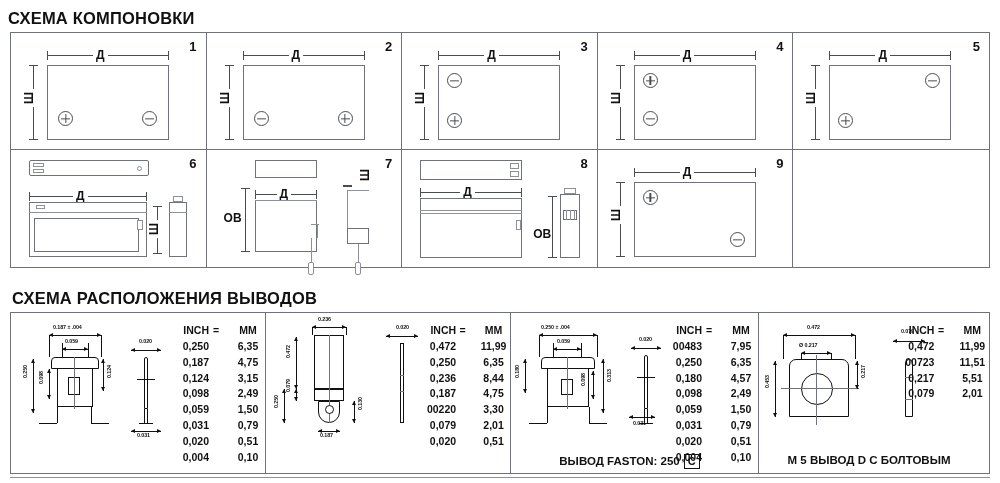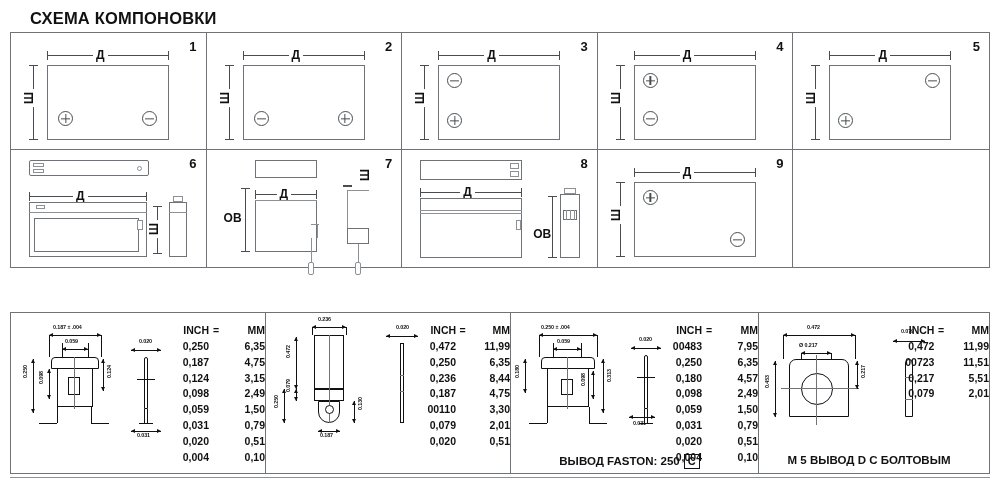--- a/index.html
+++ b/index.html
@@ -8,21 +8,21 @@
     font-family:"Liberation Sans","DejaVu Sans",sans-serif;
     color:#111;overflow:hidden;
   }
   .sheet{position:relative;width:1000px;height:483px;}
 
   
   .section-title{
     font-weight:bold;font-size:16.5px;letter-spacing:.2px;
     color:#111;line-height:1;
   }
-  #title-layout{position:absolute;left:30px;top:10px;}
+  #title-layout{position:absolute;left:8px;top:10px;}
   #title-terminals{position:absolute;left:12px;top:290px;}
 
   
   #layout-grid{
     position:absolute;left:10px;top:32px;width:980px;height:236px;
     border:1px solid #6f7276;box-sizing:border-box;
   }
   .lg-row{display:flex;height:50%;box-sizing:border-box;}
   .lg-row.top{border-bottom:1px solid #6f7276;}
   .lg-cell{
@@ -99,21 +99,21 @@
 
   
   .conv{position:absolute;font-size:10.5px;color:#111;}
   .conv table{border-collapse:collapse;}
   .conv th,.conv td{
     font-weight:bold;font-size:10.5px;padding:1px 0;text-align:right;
     white-space:nowrap;line-height:1.32;
   }
   .conv th.u-in,.conv td.c-in{width:36px;}
   .conv th.u-eq{width:14px;text-align:center;}
-  .conv th.u-mm,.conv td.c-mm{width:34px;}
+  .conv th.u-mm,.conv td.c-mm{width:34px;text-align:center;}
   .conv td.c-mm,.conv th.u-mm{padding-left:8px;}
 
   
   .art{position:absolute;}
   .fs-shape{position:absolute;border:1.4px solid #111;box-sizing:border-box;background:#fff;}
   .thin{position:absolute;background:#111;}
   .ctr{position:absolute;background:#6f7276;}
   .tick{position:absolute;background:#111;width:1px;}
   .mdim{
     position:absolute;font-size:5.4px;color:#111;font-weight:bold;
@@ -283,20 +283,21 @@
         <span class="dlabel vert" style="left:12px;top:56px;">Ш</span>
         <div class="box" style="left:36px;top:32px;width:122px;height:75px;"></div>
         <div class="term plus" style="left:45px;top:40px;"></div>
         <div class="term" style="left:132px;top:82px;"></div>
       </div>
 
       <div class="lg-cell empty"></div>
     </div>
   </div>
 
+  <div class="section-title" id="title-terminals">СХЕМА РАСПОЛОЖЕНИЯ ВЫВОДОВ</div>
 
   <div id="terminal-grid">
 
     <div class="tp" style="width:255px;">
       <div class="tp-body">
         <div class="art">
 
           <span class="mdim" style="left:42px;top:12px;">0.187 ± .004</span>
           <div class="arrowline" style="left:38px;top:22px;width:52px;"></div>
           <span class="mdim" style="left:54px;top:26px;">0.059</span>
@@ -449,21 +450,21 @@
                   <td class="c-in">0,236</td>
                   <td></td>
                   <td class="c-mm">8,44</td>
                 </tr>
               <tr>
                   <td class="c-in">0,187</td>
                   <td></td>
                   <td class="c-mm">4,75</td>
                 </tr>
               <tr>
-                  <td class="c-in">00110</td>
+                  <td class="c-in">00220</td>
                   <td></td>
                   <td class="c-mm">3,30</td>
                 </tr>
               <tr>
                   <td class="c-in">0,079</td>
                   <td></td>
                   <td class="c-mm">2,01</td>
                 </tr>
               <tr>
                   <td class="c-in">0,020</td>

